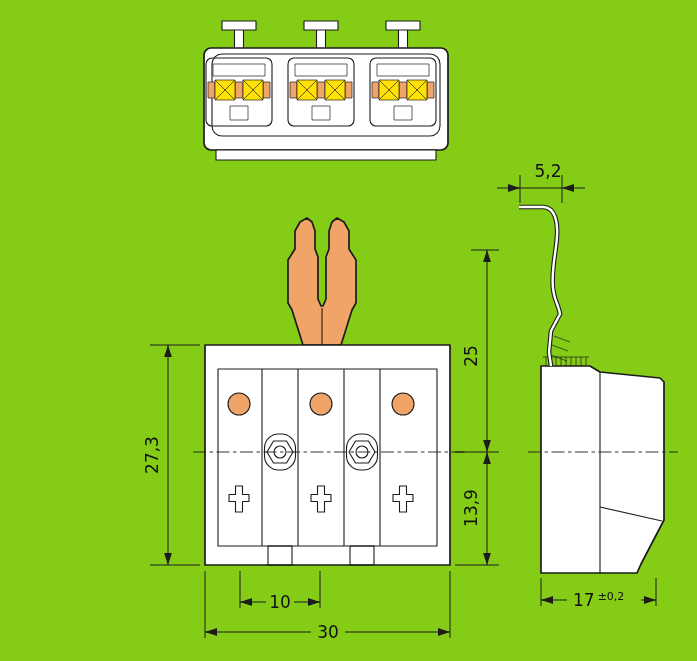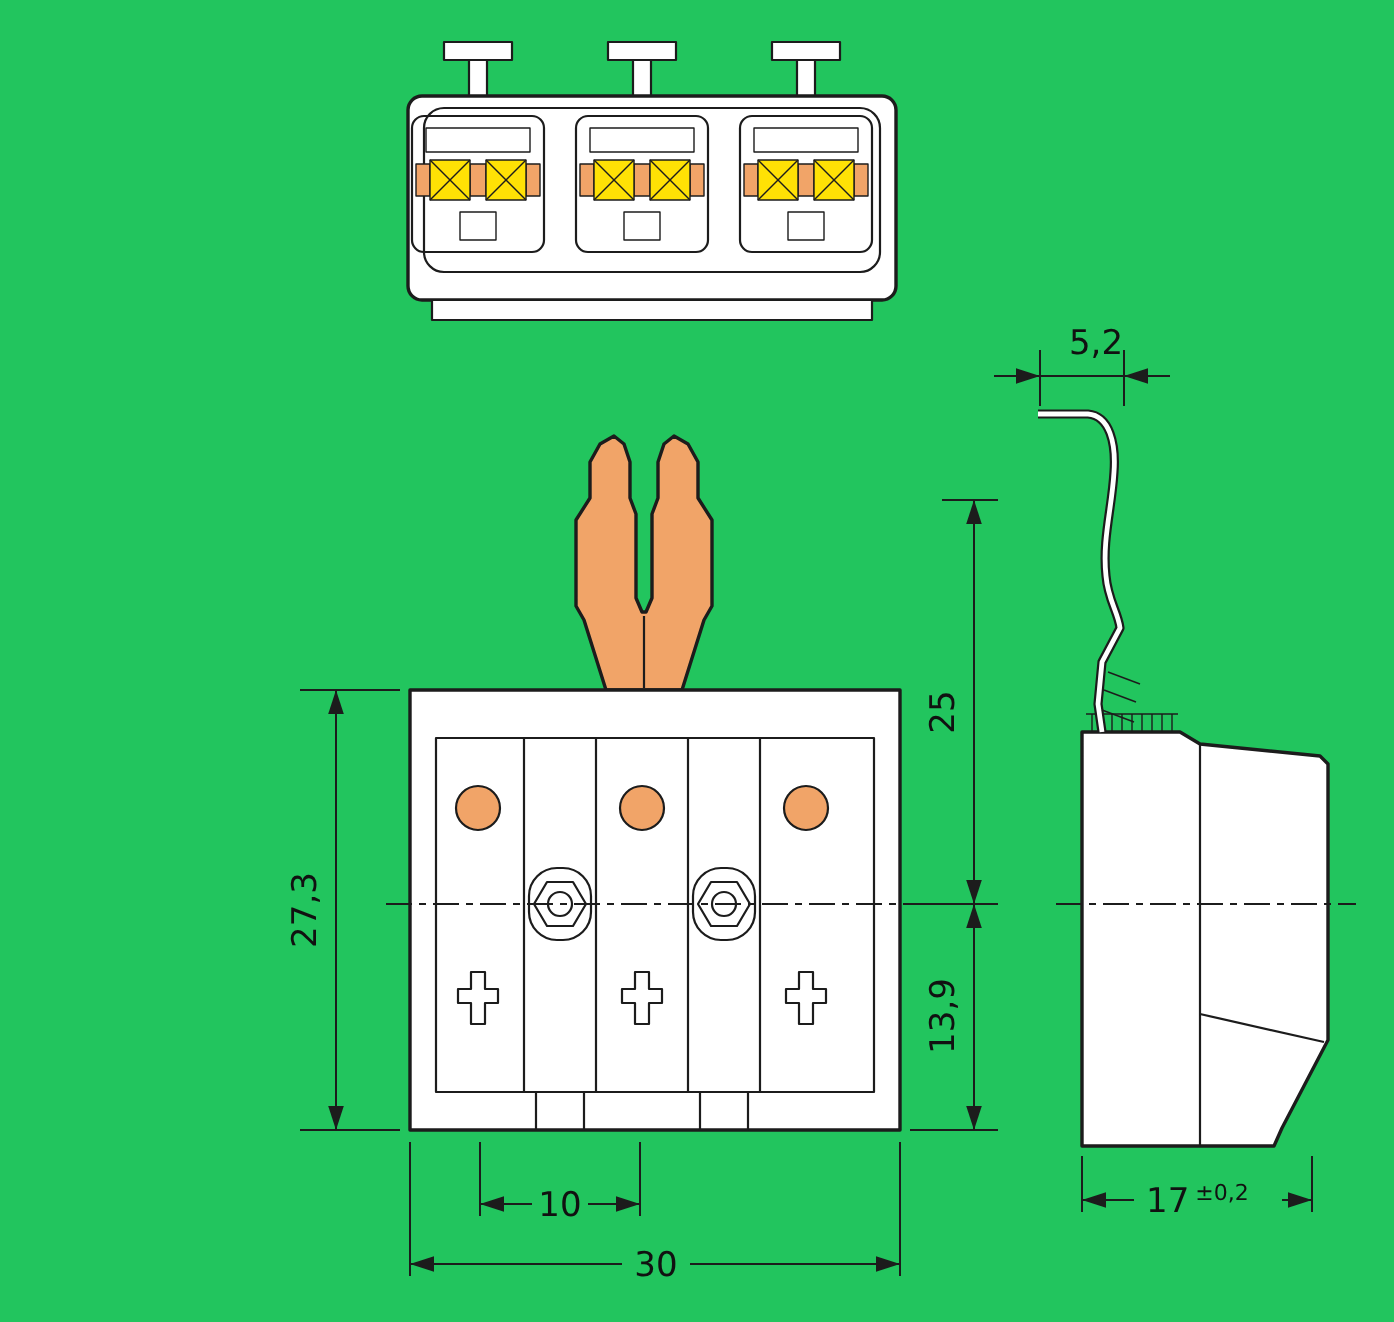--- a/index.html
+++ b/index.html
@@ -1,17 +1,17 @@
 <!DOCTYPE html>
 <html><head>
 <meta charset="utf-8">
 <title>Technical drawing</title>
 <style>
   html,body { margin:0; padding:0; background:#ffffff; }
-  .sheet { position:relative; width:697px; height:661px; background:#22c55e; overflow:hidden; }
+  .sheet { position:relative; width:697px; height:661px; background:#84cc16; overflow:hidden; }
   svg { position:absolute; left:0; top:0; }
   .s  { stroke:#1c1c1c; stroke-width:1.1; stroke-linejoin:round; stroke-linecap:butt; }
   .s2 { stroke-width:1.7; }
   .st { stroke-width:0.7; }
   .nf { fill:none; }
   .fw { fill:#ffffff; }
   .cl { stroke:#1c1c1c; stroke-width:0.9; stroke-dasharray:13 3.5 3.5 3.5; fill:none; }
   .dim line { stroke:#1c1c1c; stroke-width:1; }
   .dim { fill:none; }
   .clampA { fill:none; stroke:#1c1c1c; stroke-width:4.6; stroke-linejoin:round; }

